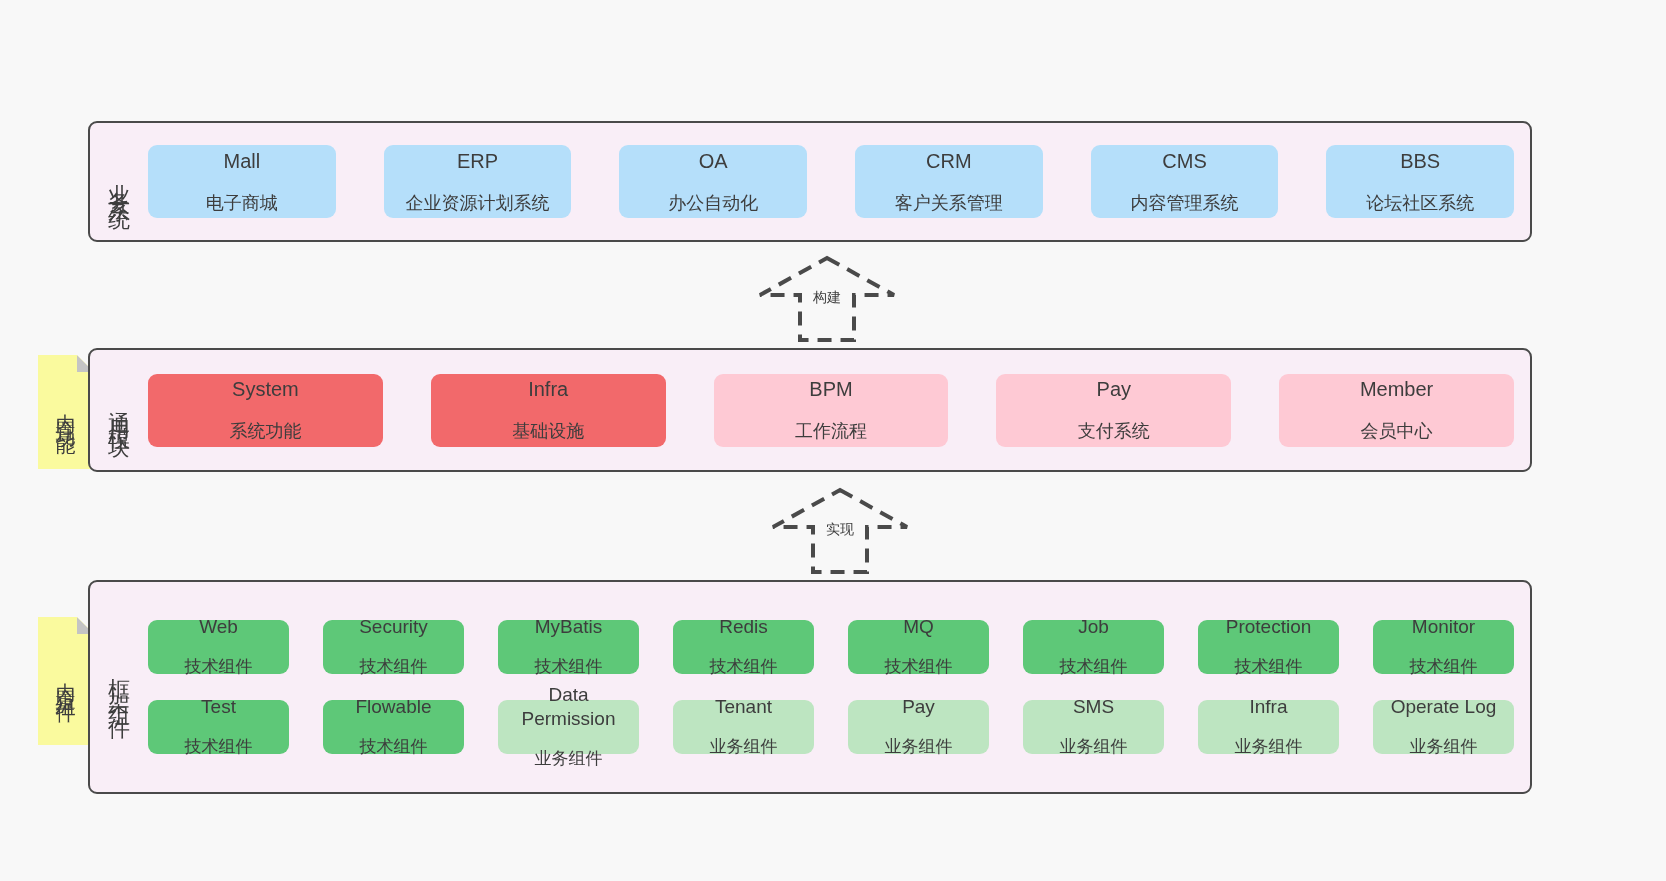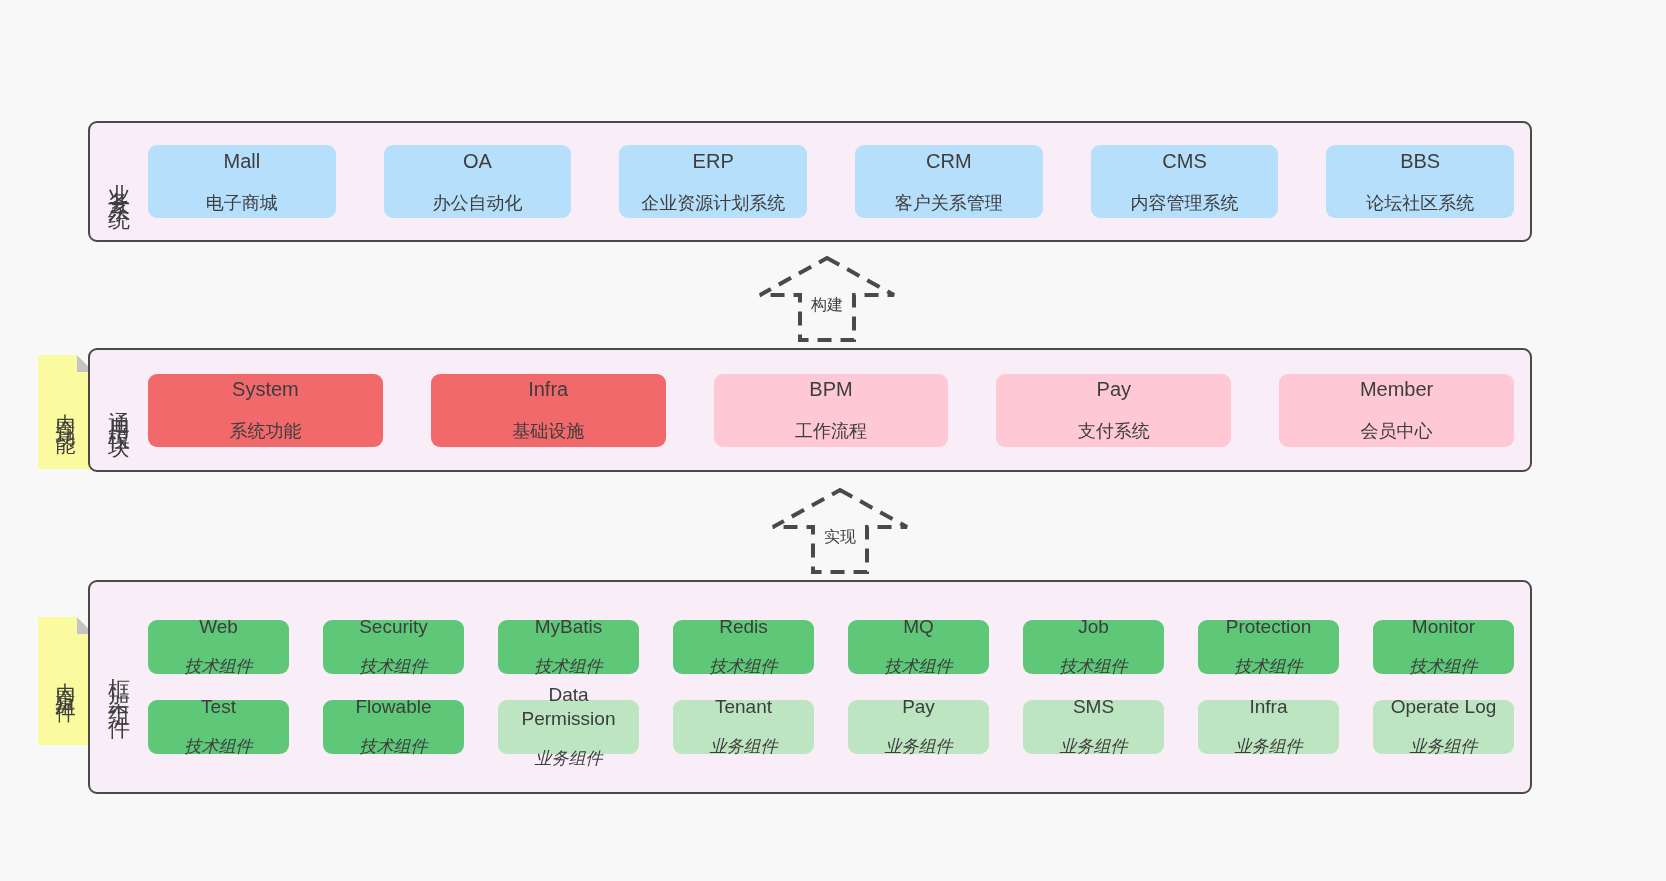--- a/index.html
+++ b/index.html
@@ -37,34 +37,34 @@
   .rows .box-row{flex:none; gap:34px; margin:0;}
   .box{
     flex:1; height:73px; border-radius:9px;
     display:flex; flex-direction:column; justify-content:center; align-items:center;
     text-align:center; padding:2px 6px;
   }
   .rows .box{height:54px;}
   .box-title{font-size:20px; line-height:26px; color:var(--text);}
   .box-sub{font-size:18px; line-height:26px; color:var(--text);margin-top:16px;}
   .rows .box-title,.rows .box-sub{line-height:24px; font-size:19px;}
-  .rows .box-sub{font-size:17px;font-style:italic;}
+  .rows .box-sub{font-size:17px;}
   .blue{background:var(--blue);}
   .red{background:var(--red);}
   .pink{background:var(--pink);}
   .green{background:var(--green);}
   .green-light{background:var(--green-light);}
   
   .arrow{position:absolute; width:140px; height:88px; z-index:1;}
   .arrow-build{left:757px; top:255px;}
   .arrow-impl{left:770px; top:487px;}
   .arrow svg{display:block; width:100%; height:100%;}
   .arrow-label{
-    position:absolute; left:50%; top:39px; transform:translateX(-50%);
-    background:var(--page-bg); padding:1px 4px; font-size:16px; color:var(--text);
+    position:absolute; left:50%; top:33px; transform:translateX(-50%);
+    background:var(--page-bg); padding:1px 4px; font-size:14px; color:var(--text);
     white-space:nowrap;
   }
   
   .note{
     position:absolute; left:38px; width:56px; background:var(--note); z-index:1;
     display:flex; align-items:center; justify-content:center;
     clip-path:polygon(0 0, calc(100% - 17px) 0, 100% 17px, 100% 100%, 0 100%);
   }
   .note-mid{top:355px; height:114px;}
   .note-bot{top:617px; height:128px;}
@@ -83,26 +83,26 @@
 <div class="canvas">
 
   <section class="band band-top">
     <div class="band-label">业务系统</div>
     <div class="box-row">
       <div class="box blue">
         <div class="box-title">Mall</div>
         <div class="box-sub">电子商城</div>
       </div>
       <div class="box blue">
+        <div class="box-title">ERP</div>
+        <div class="box-sub">企业资源计划系统</div>
+      </div>
+      <div class="box blue">
         <div class="box-title">OA</div>
         <div class="box-sub">办公自动化</div>
-      </div>
-      <div class="box blue">
-        <div class="box-title">ERP</div>
-        <div class="box-sub">企业资源计划系统</div>
       </div>
       <div class="box blue">
         <div class="box-title">CRM</div>
         <div class="box-sub">客户关系管理</div>
       </div>
       <div class="box blue">
         <div class="box-title">CMS</div>
         <div class="box-sub">内容管理系统</div>
       </div>
       <div class="box blue">

